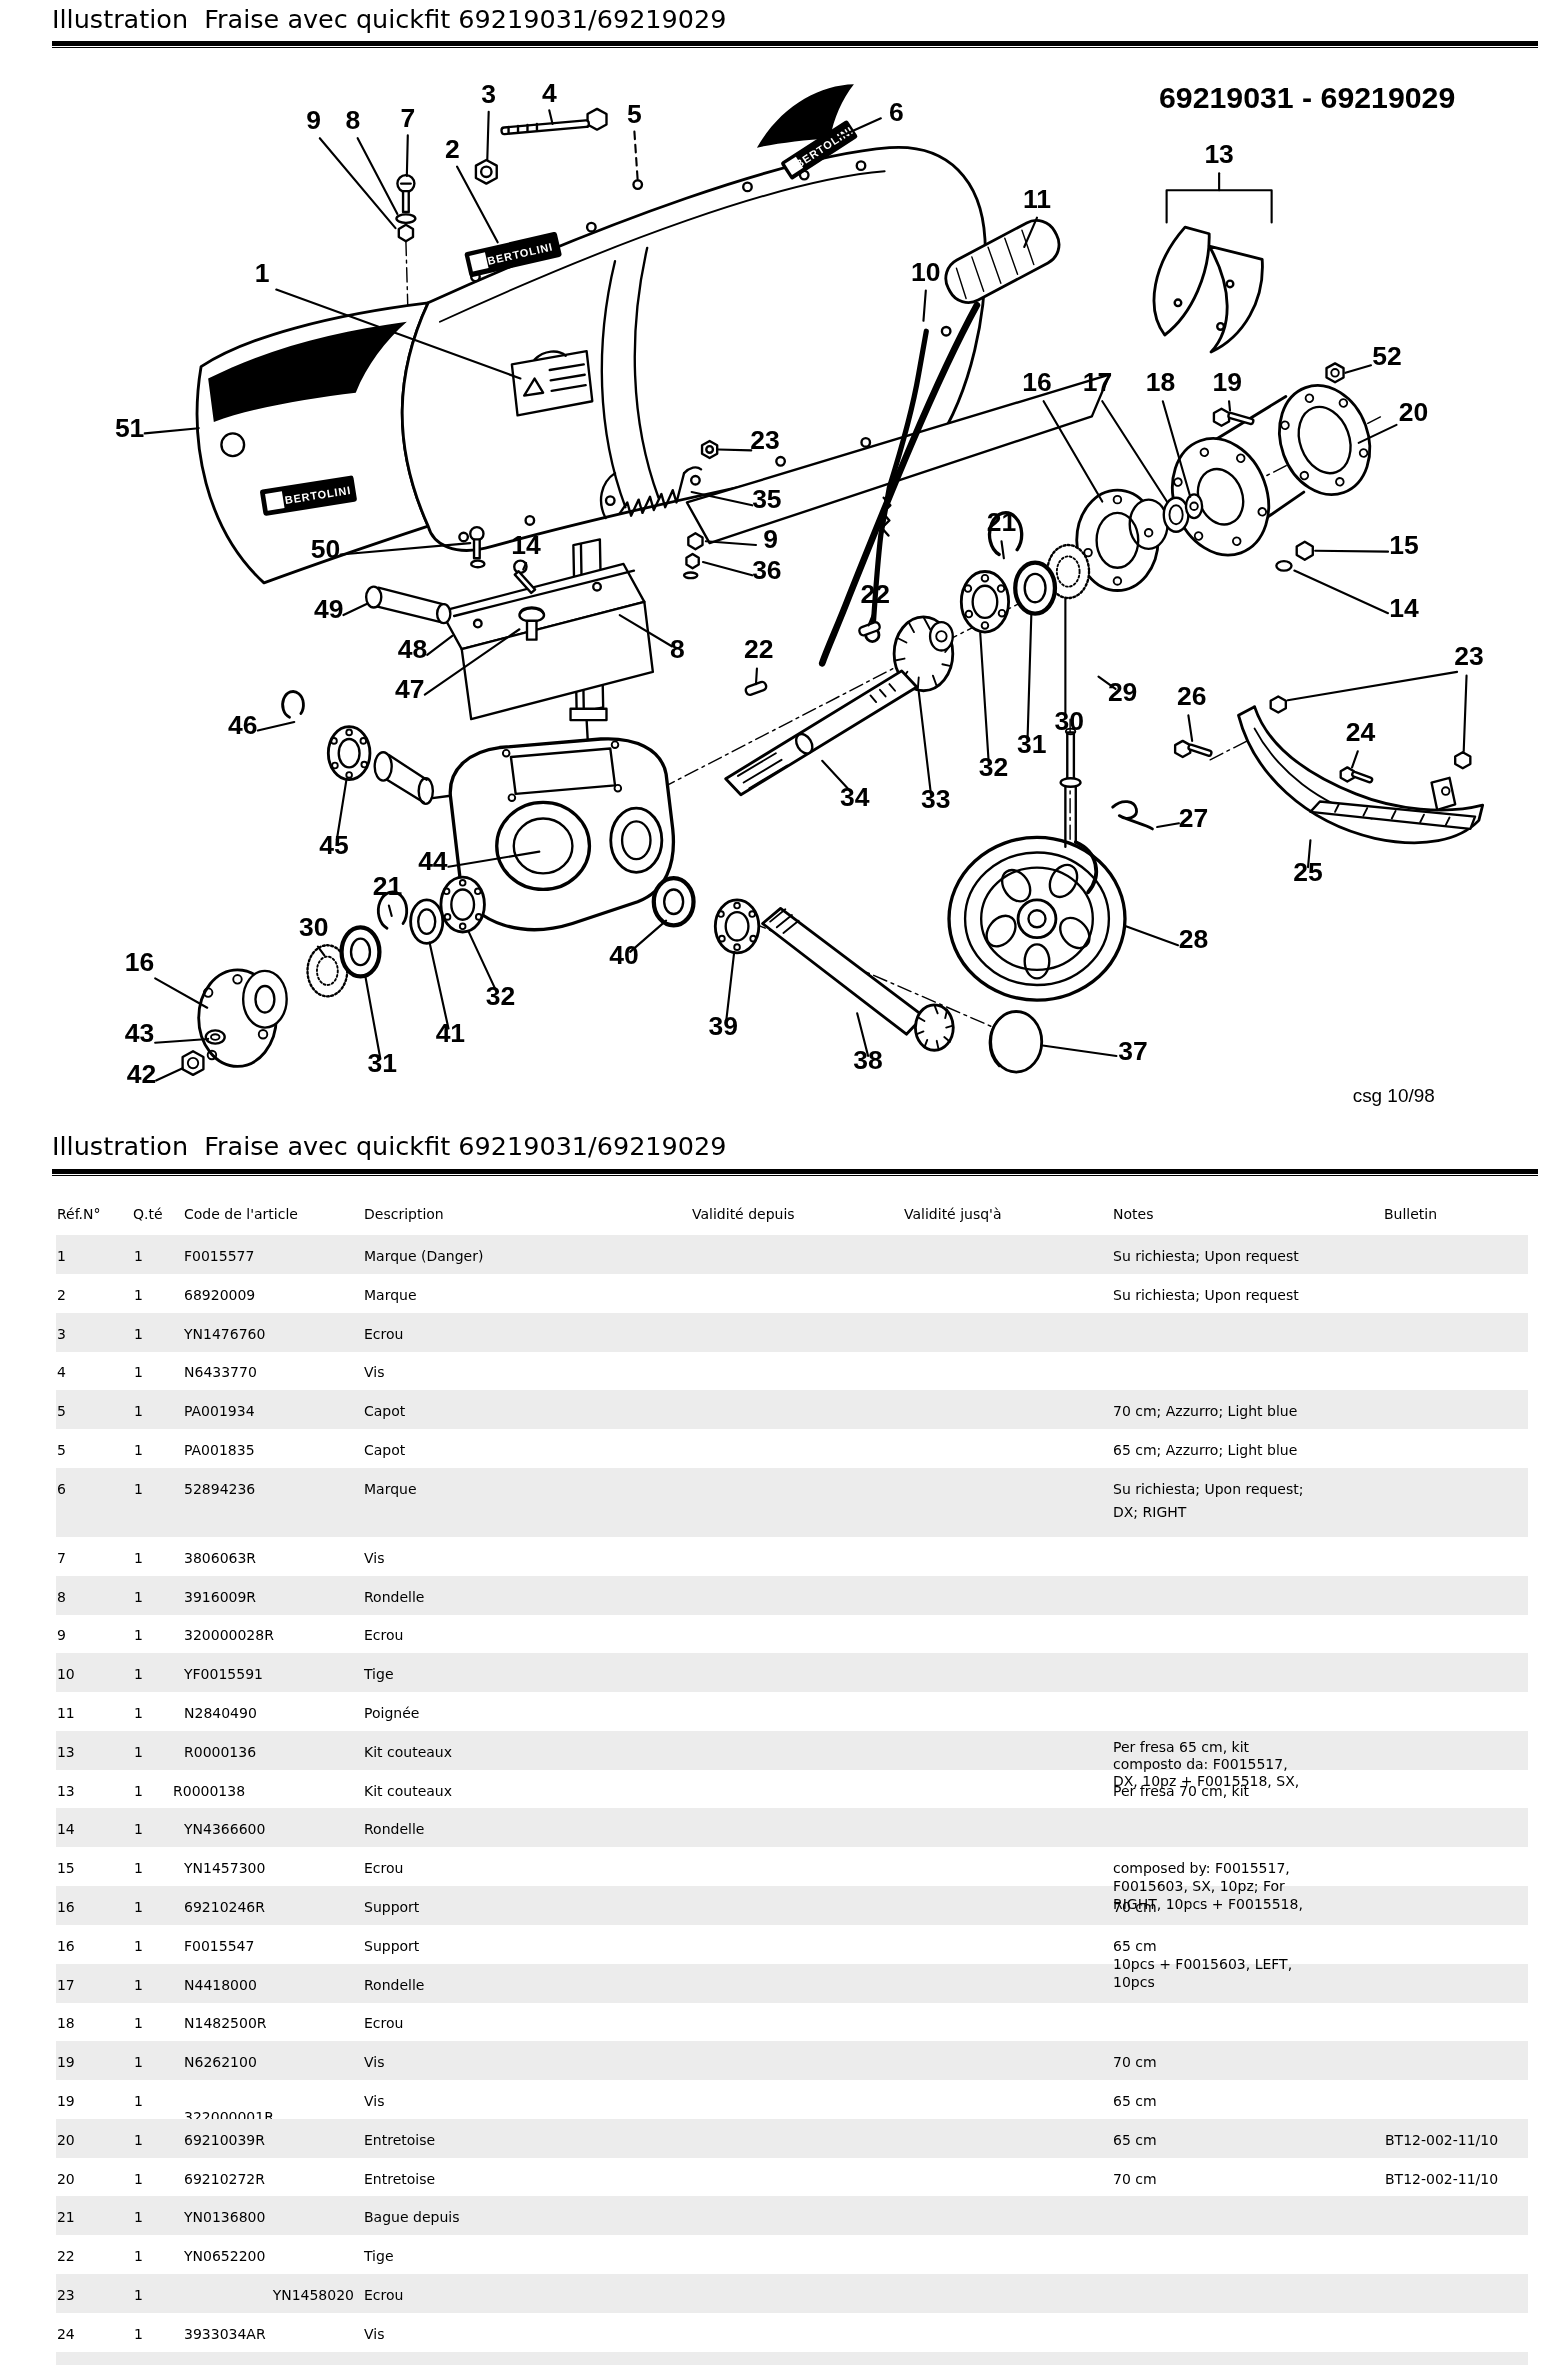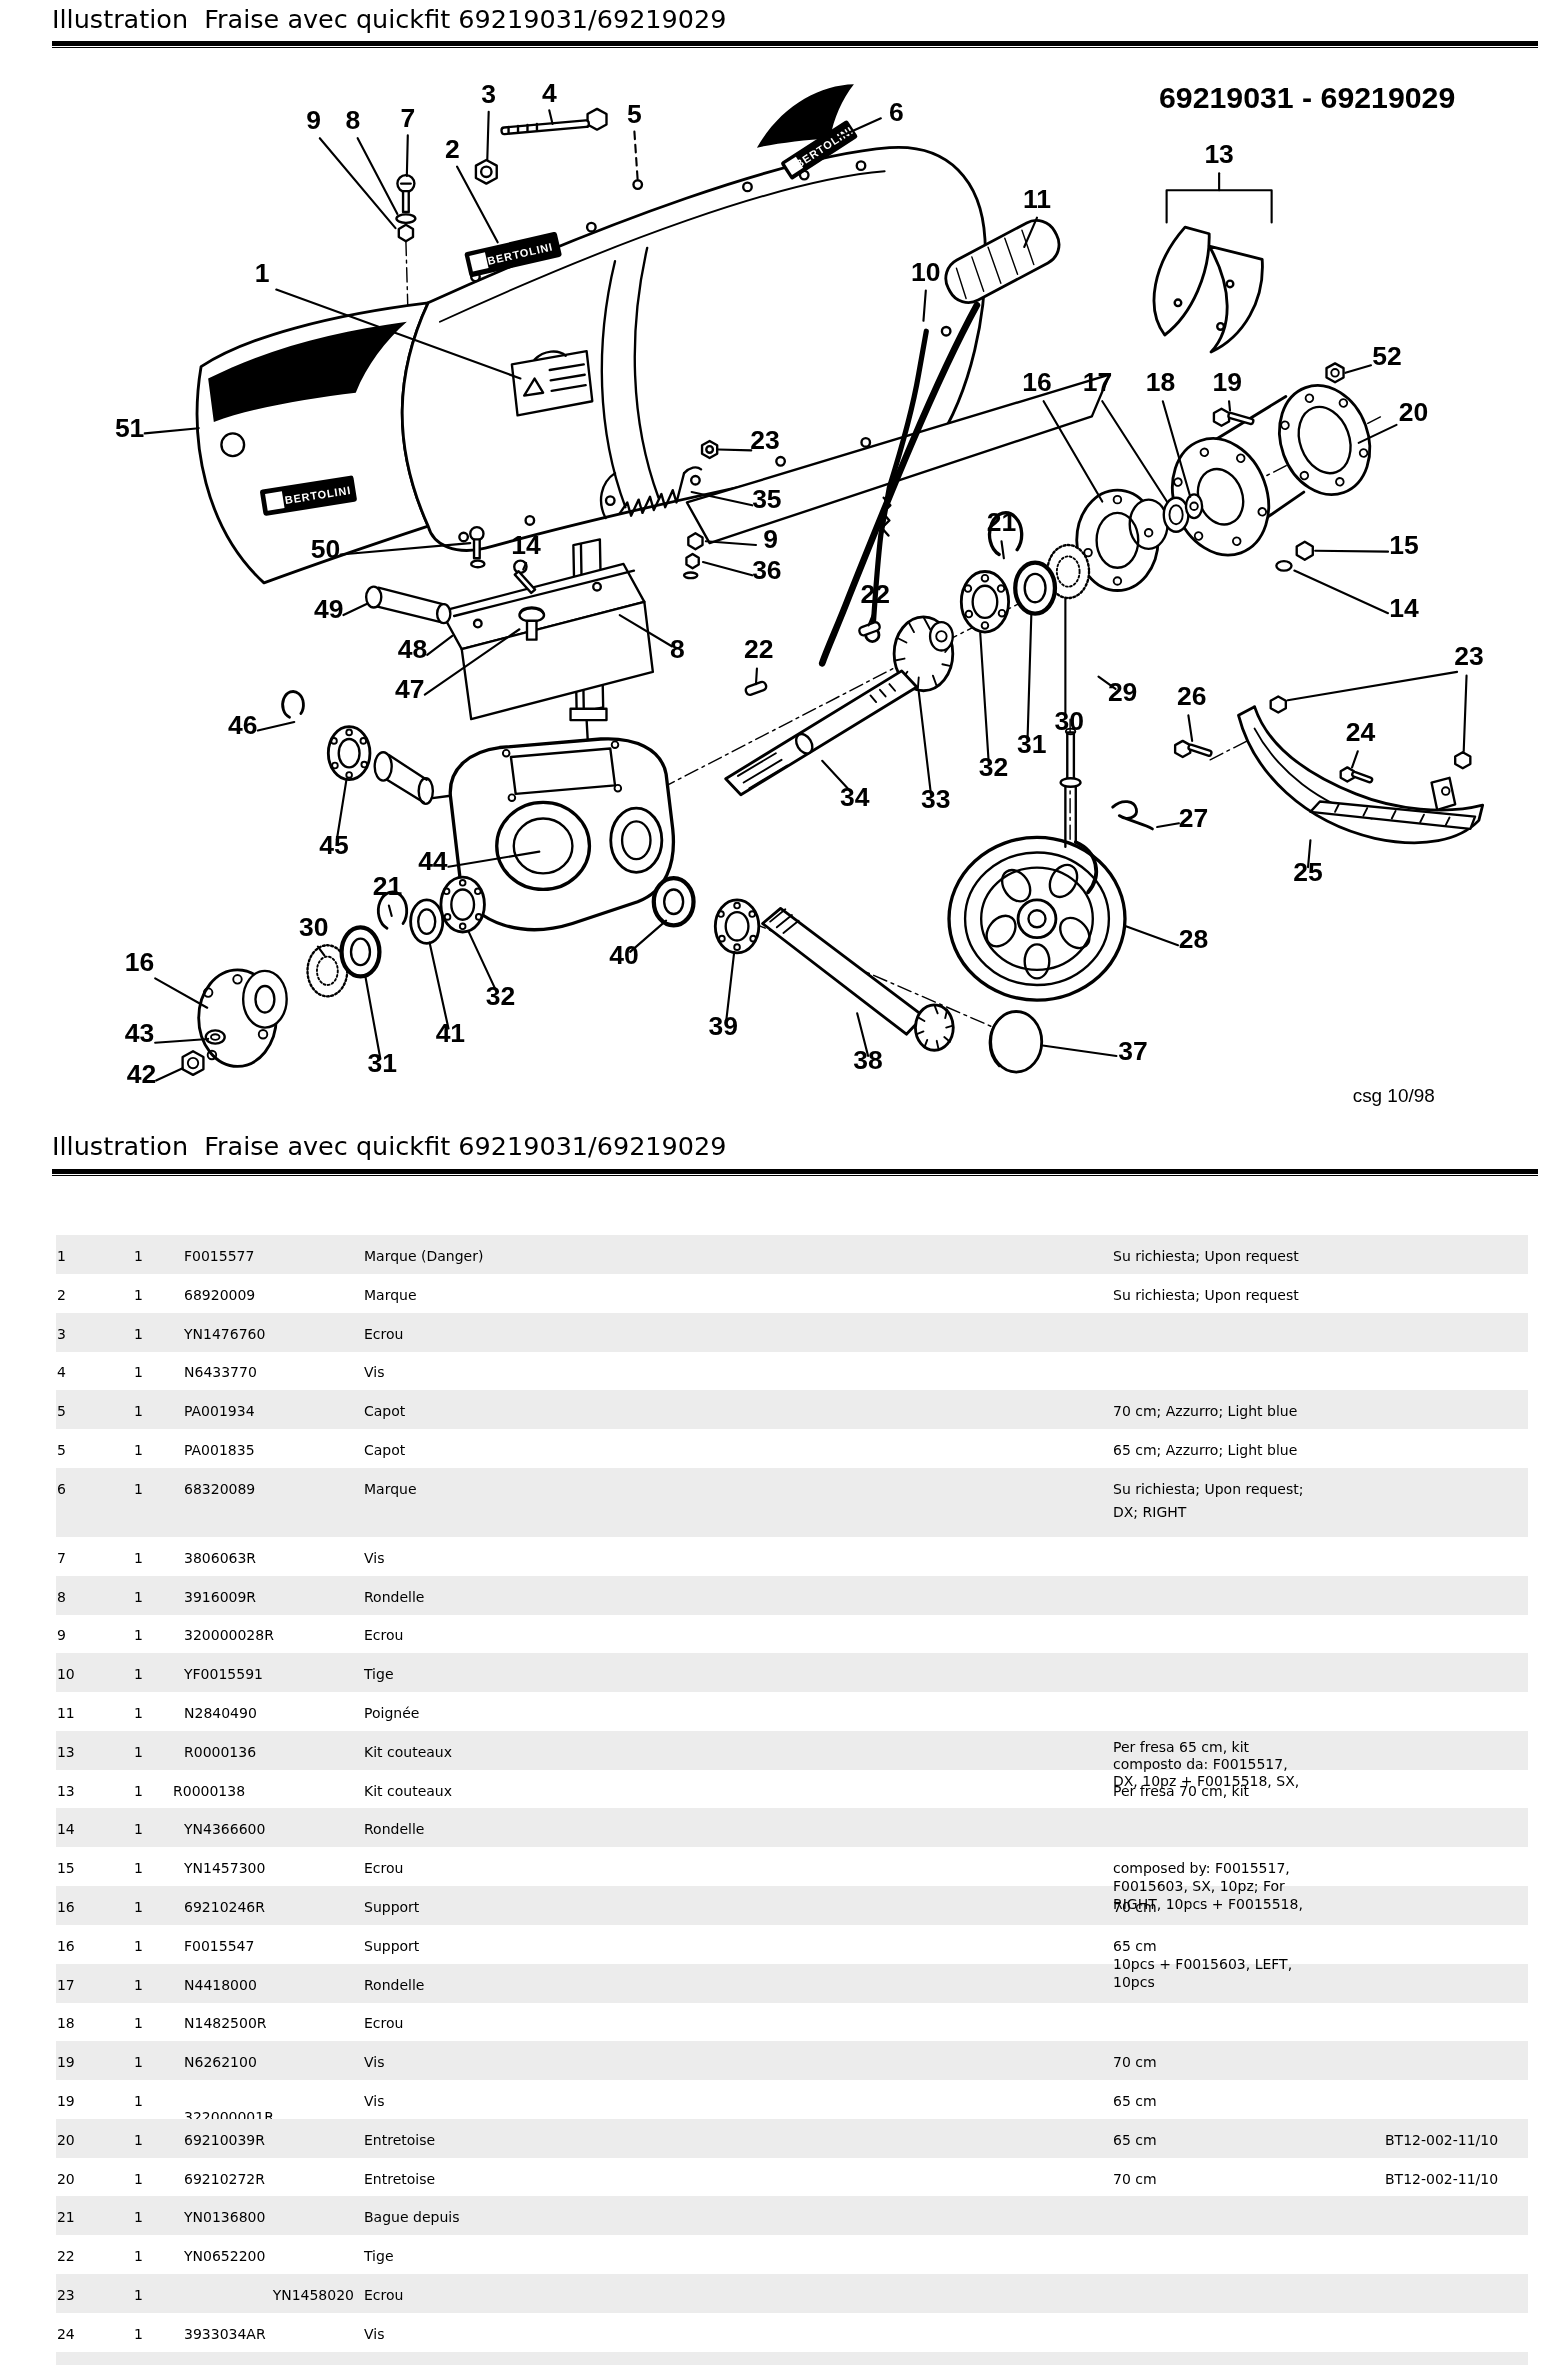--- a/index.html
+++ b/index.html
@@ -533,20 +533,30 @@
         <text x="2395" y="2241" class="callout" fill="#000" stroke="none" text-anchor="middle">37</text>
         <line x1="306" y1="916" x2="420" y2="905" stroke="#000" stroke-width="4.5"></line>
         <text x="274" y="923" class="callout" fill="#000" stroke="none" text-anchor="middle">51</text>
       </g>
 
     <text class="caption" x="2946" y="2330" fill="#000" stroke="none" text-anchor="middle">csg 10/98</text>
   </svg>
 
   <div class="title" style="top:1131px">Illustration  Fraise avec quickfit 69219031/69219029</div>
   <div class="rule" style="top:1169px"></div>
+  <div id="thead1" class="thead" style="top:1206px">
+      <span style="left: 57px;">Réf.N°</span>
+      <span style="left: 133px;">Q.té</span>
+      <span style="left: 184px;">Code de l'article</span>
+      <span style="left: 364px;">Description</span>
+      <span style="left: 692px;">Validité depuis</span>
+      <span style="left: 904px;">Validité jusq'à</span>
+      <span style="left: 1113px;">Notes</span>
+      <span style="left: 1384px;">Bulletin</span>
+    </div>
   <div id="tbody1" class="tbody" style="top:1235px;height:1737px">
       <div class="trow stripe" style="top: 0px; height: 39px;">
         <div class="cell ref" style="left: 0.9px; width: 71px;">1</div>
         <div class="cell qty" style="left: 78px; width: 47px;">1</div>
         <div class="cell code" style="left: 128px; width: 170px;">F0015577</div>
         <div class="cell desc" style="left: 308px; width: 303px;">Marque (Danger)</div>
         <div class="cell notes" style="left: 1057px; width: 265px;">Su richiesta; Upon request</div>
       </div>
       <div class="trow" style="top: 39px; height: 39px;">
         <div class="cell ref" style="left: 0.9px; width: 71px;">2</div>
@@ -577,21 +587,21 @@
       <div class="trow" style="top: 194px; height: 39px;">
         <div class="cell ref" style="left: 0.9px; width: 71px;">5</div>
         <div class="cell qty" style="left: 78px; width: 47px;">1</div>
         <div class="cell code" style="left: 128px; width: 170px;">PA001835</div>
         <div class="cell desc" style="left: 308px; width: 303px;">Capot</div>
         <div class="cell notes" style="left: 1057px; width: 265px;">65 cm; Azzurro; Light blue</div>
       </div>
       <div class="trow stripe" style="top: 233px; height: 69px;">
         <div class="cell ref" style="left: 0.9px; width: 71px;">6</div>
         <div class="cell qty" style="left: 78px; width: 47px;">1</div>
-        <div class="cell code" style="left: 128px; width: 170px;">68320089</div>
+        <div class="cell code" style="left: 128px; width: 170px;">52894236</div>
         <div class="cell desc" style="left: 308px; width: 303px;">Marque</div>
         <div class="cell notes" style="left: 1057px; width: 265px;">Su richiesta; Upon request;
 DX; RIGHT</div>
       </div>
       <div class="trow" style="top: 302px; height: 39px;">
         <div class="cell ref" style="left: 0.9px; width: 71px;">7</div>
         <div class="cell qty" style="left: 78px; width: 47px;">1</div>
         <div class="cell code" style="left: 128px; width: 170px;">3806063R</div>
         <div class="cell desc" style="left: 308px; width: 303px;">Vis</div>
       </div>

